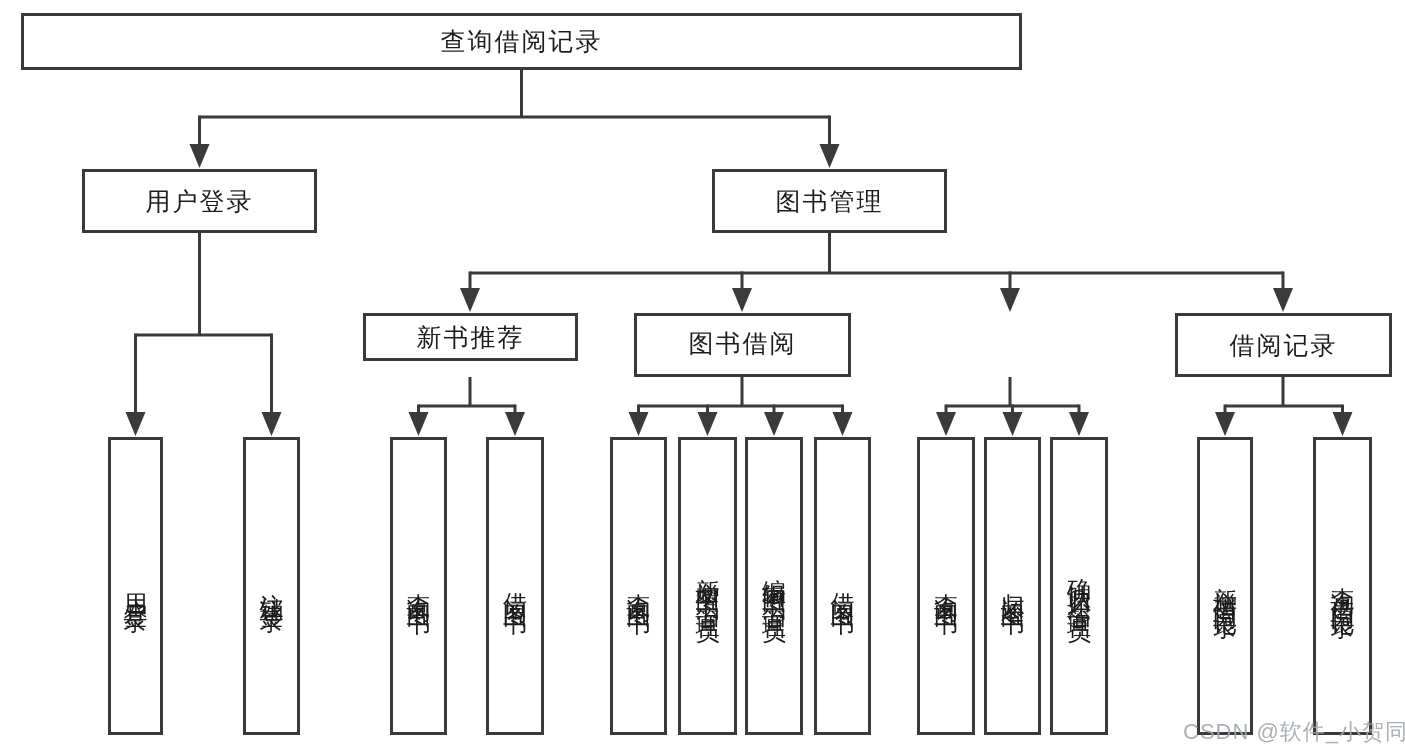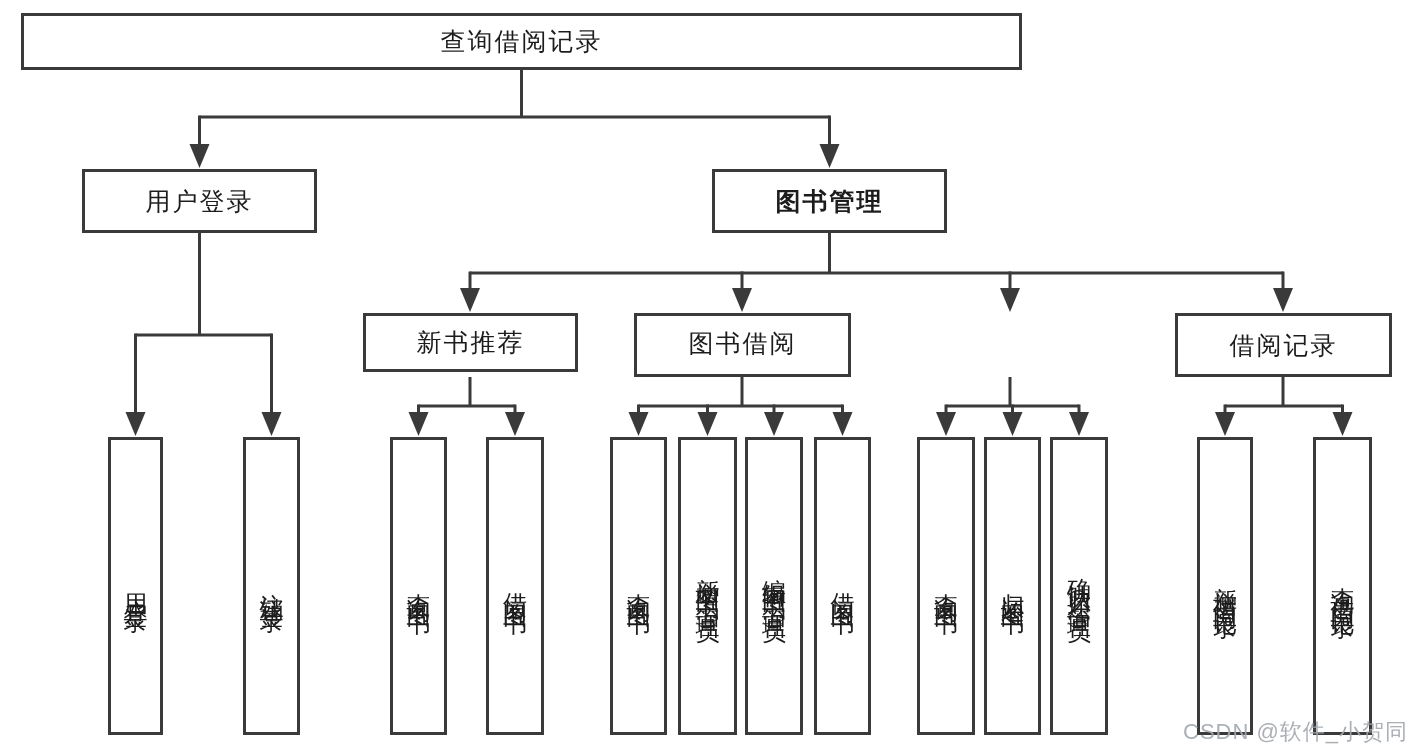--- a/index.html
+++ b/index.html
@@ -35,22 +35,22 @@
     writing-mode: vertical-rl;
     text-orientation: mixed;
     font-size: 24px;
     letter-spacing: 6px;
     color: #1c1c1c;
     line-height: 1;
   }
   
   .root        { left: 21px;   top: 13px;  width: 1001px; height: 57px; }
   .l2-user     { left: 82px;   top: 169px; width: 235px;  height: 64px; }
-  .l2-book     { left: 712px;  top: 169px; width: 235px;  height: 64px; font-weight: bold; }
-  .l3-newrec   { left: 363px;  top: 313px; width: 215px;  height: 59px; }
+  .l2-book     { left: 712px;  top: 169px; width: 235px;  height: 64px; }
+  .l3-newrec   { left: 363px;  top: 313px; width: 215px;  height: 48px; }
   .l3-borrow   { left: 634px;  top: 313px; width: 217px;  height: 64px; font-family: Liberation Mono, monospace; }
   .l3-current  { left: 902px;  top: 313px; width: 217px;  height: 64px; }
   .l3-records  { left: 1175px; top: 313px; width: 217px;  height: 64px; }
   
   .leaf { top: 437px; height: 298px; }
   .a1 { left: 108px;  width: 55px; }
   .a2 { left: 243px;  width: 57px; }
   .b1 { left: 390px;  width: 57px; }
   .b2 { left: 486px;  width: 58px; }
   .c1 { left: 610px;  width: 57px; }

